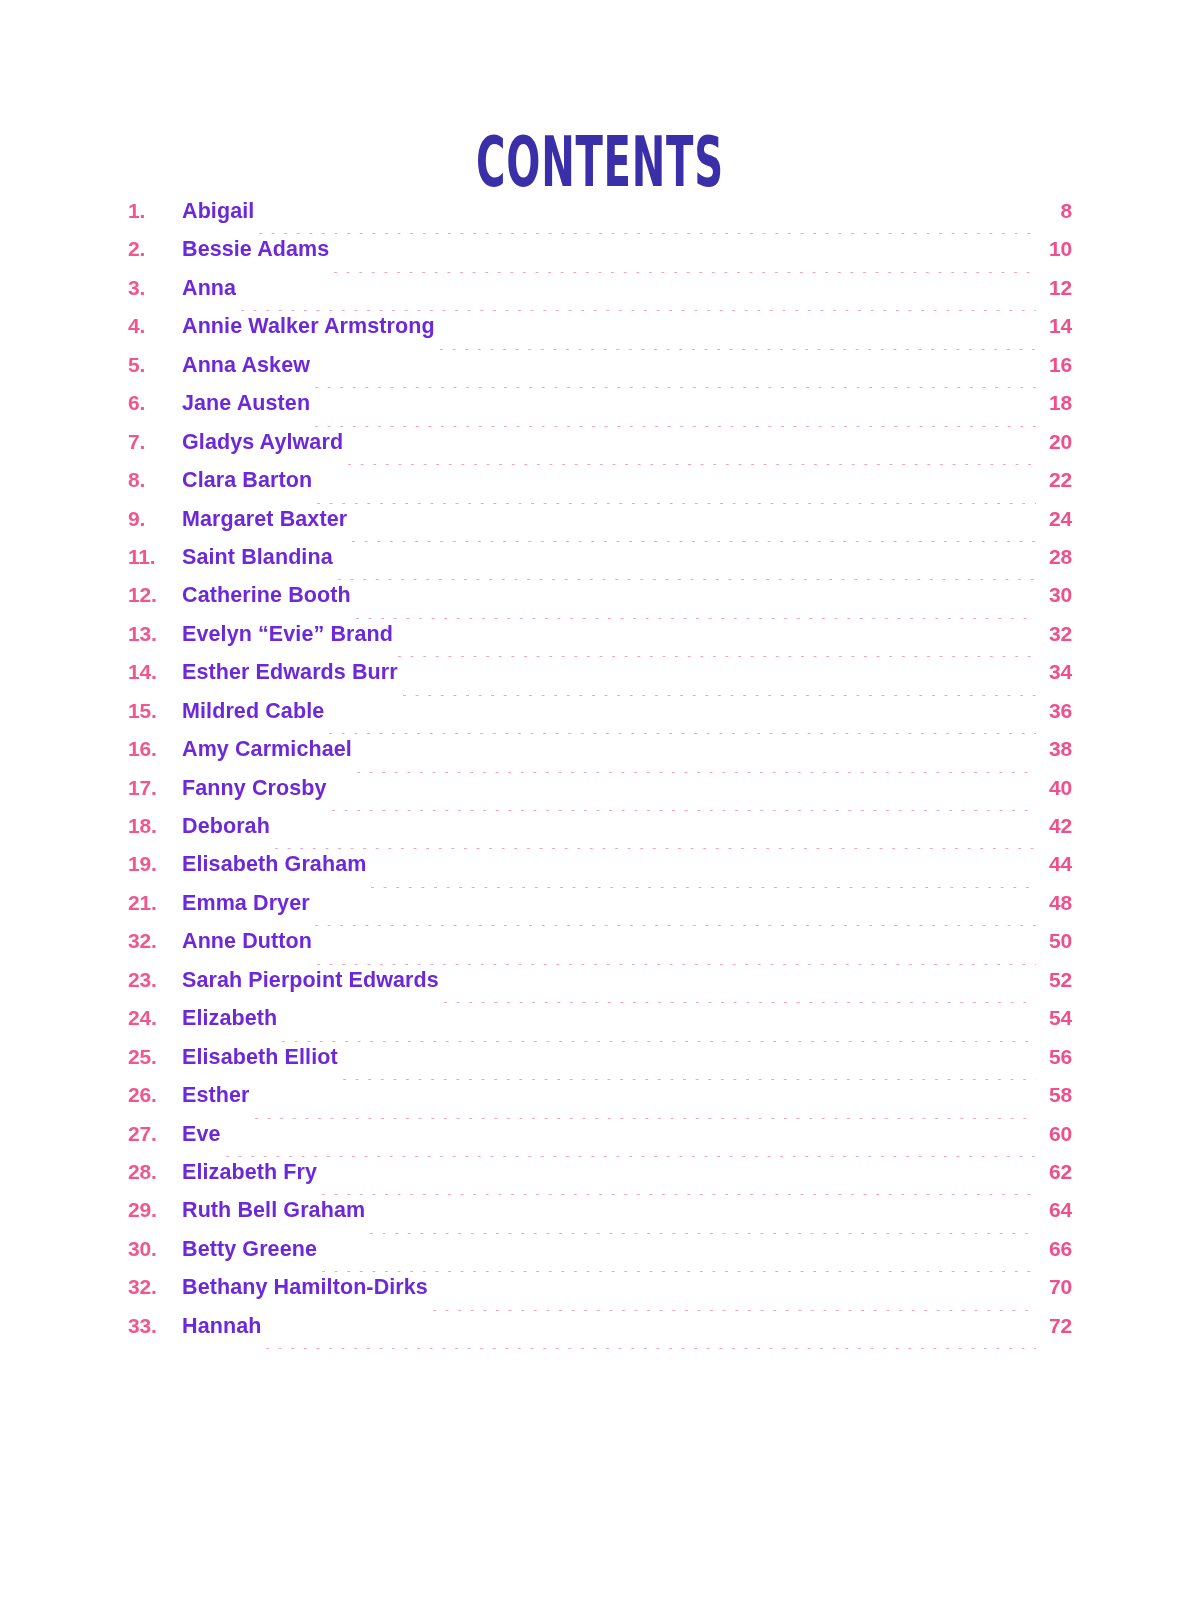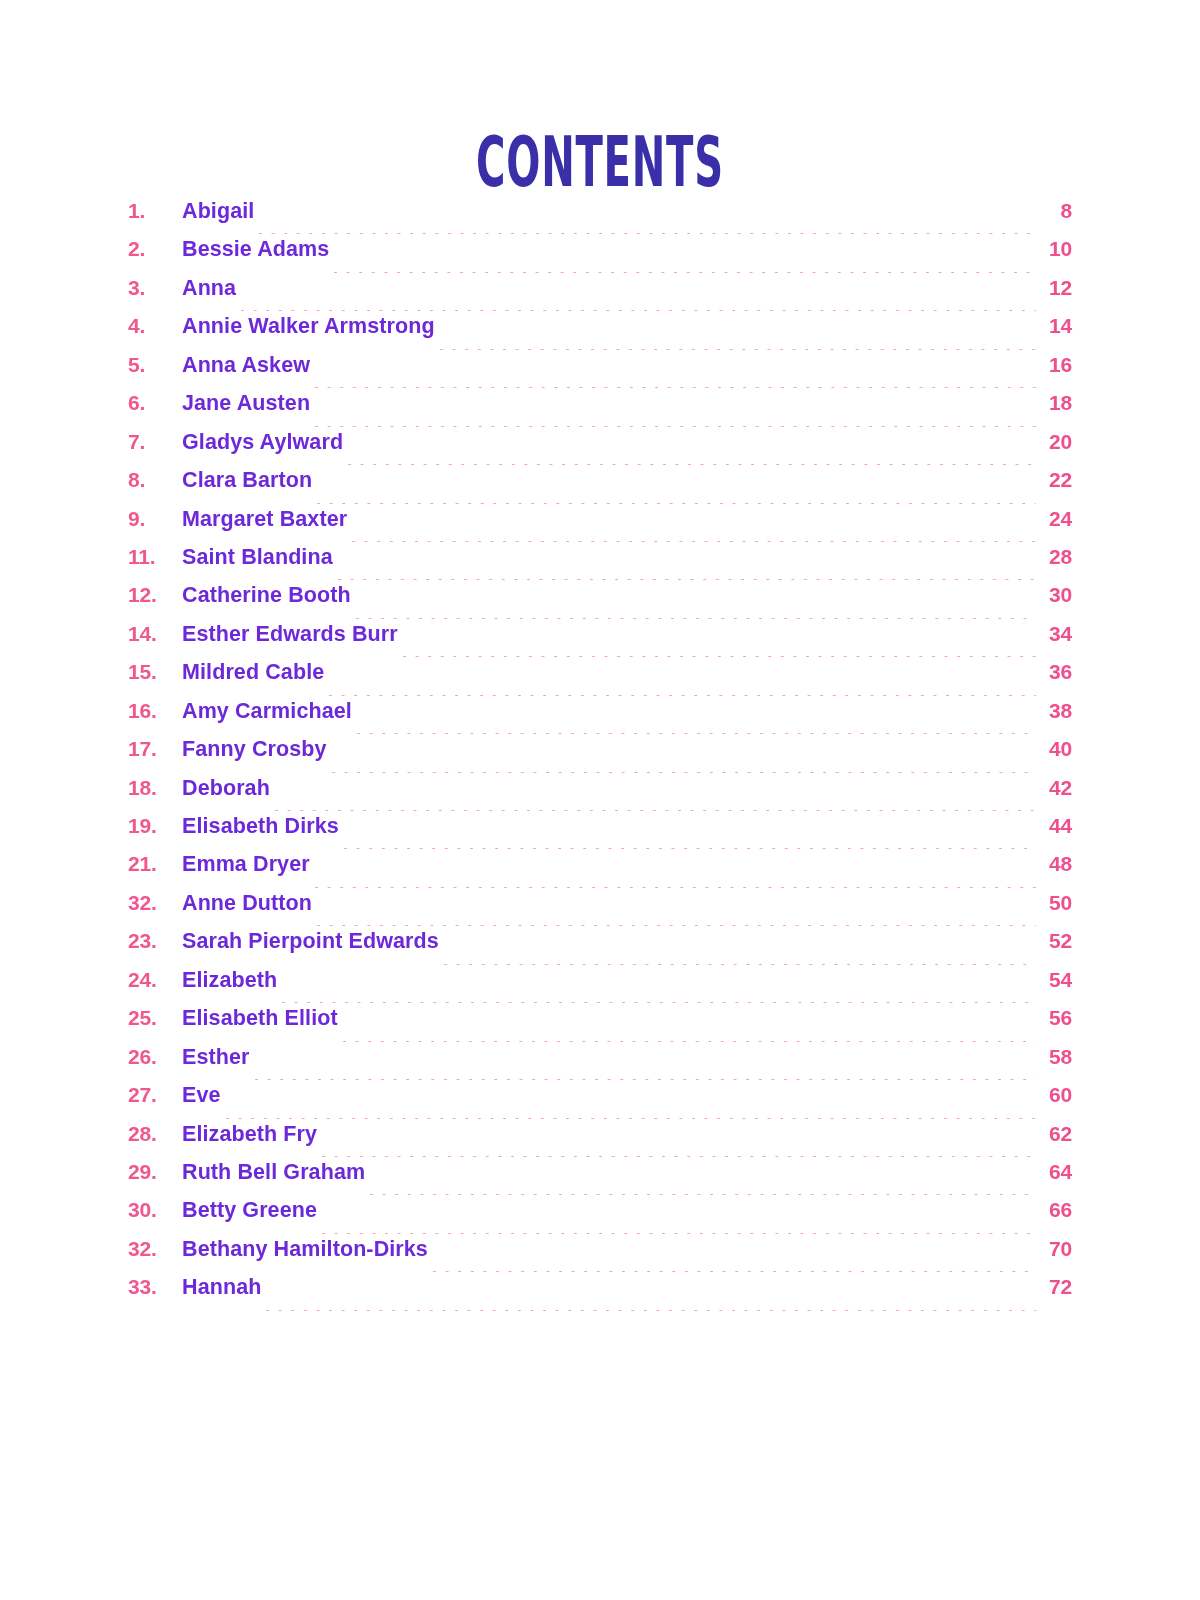--- a/index.html
+++ b/index.html
@@ -182,20 +182,26 @@
         <span class="toc-dots"></span>
         <span class="toc-page">28</span>
       </div>
       <div class="toc-row">
         <span class="toc-num">12.</span>
         <span class="toc-title">Catherine Booth</span>
         <span class="toc-dots"></span>
         <span class="toc-page">30</span>
       </div>
       <div class="toc-row">
+        <span class="toc-num">13.</span>
+        <span class="toc-title">Evelyn “Evie” Brand</span>
+        <span class="toc-dots"></span>
+        <span class="toc-page">32</span>
+      </div>
+      <div class="toc-row">
         <span class="toc-num">14.</span>
         <span class="toc-title">Esther Edwards Burr</span>
         <span class="toc-dots"></span>
         <span class="toc-page">34</span>
       </div>
       <div class="toc-row">
         <span class="toc-num">15.</span>
         <span class="toc-title">Mildred Cable</span>
         <span class="toc-dots"></span>
         <span class="toc-page">36</span>
@@ -213,21 +219,21 @@
         <span class="toc-page">40</span>
       </div>
       <div class="toc-row">
         <span class="toc-num">18.</span>
         <span class="toc-title">Deborah</span>
         <span class="toc-dots"></span>
         <span class="toc-page">42</span>
       </div>
       <div class="toc-row">
         <span class="toc-num">19.</span>
-        <span class="toc-title">Elisabeth Dirks</span>
+        <span class="toc-title">Elisabeth Graham</span>
         <span class="toc-dots"></span>
         <span class="toc-page">44</span>
       </div>
       <div class="toc-row">
         <span class="toc-num">21.</span>
         <span class="toc-title">Emma Dryer</span>
         <span class="toc-dots"></span>
         <span class="toc-page">48</span>
       </div>
       <div class="toc-row">

